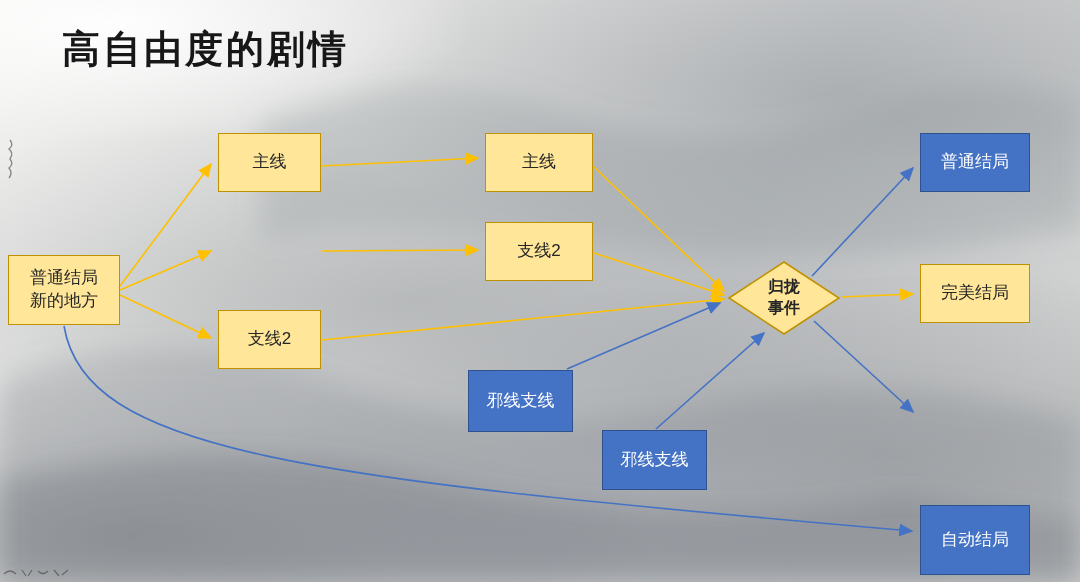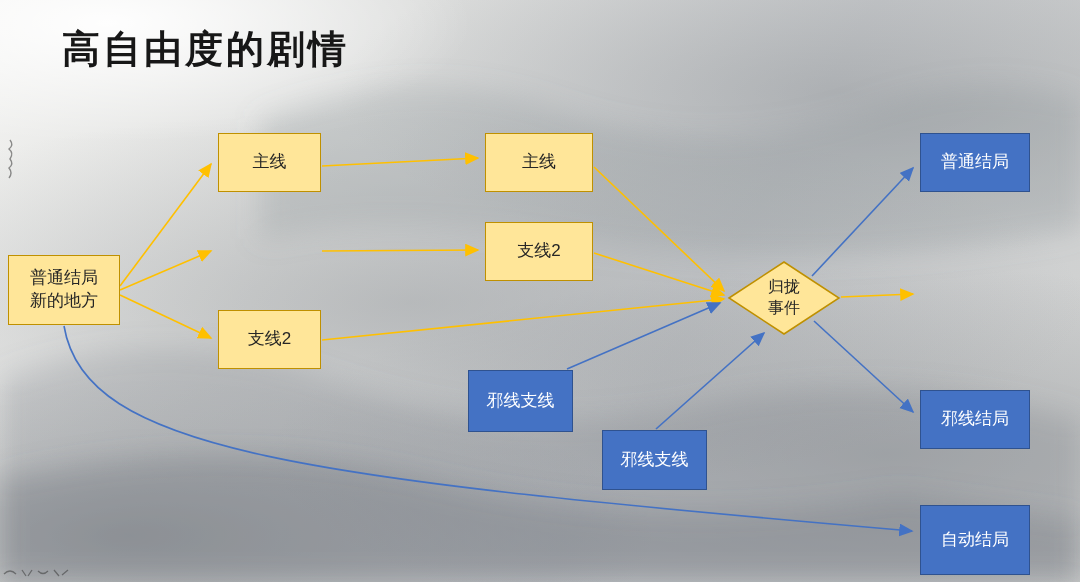--- a/index.html
+++ b/index.html
@@ -24,21 +24,21 @@
     position:absolute;z-index:2;display:flex;align-items:center;justify-content:center;
     text-align:center;font-size:17px;line-height:1.35;box-sizing:border-box;
   }
   .node span{white-space:pre-line;}
   .ybox{background:#FFE699;border:1.5px solid #BF9000;color:#262626;}
   .bbox{background:#4472C4;border:1.5px solid #2F528F;color:#ffffff;}
   .diamond-label{
     position:absolute;z-index:2;display:flex;align-items:center;justify-content:center;
     text-align:center;font-size:16px;line-height:1.3;color:#262626;
   }
-  .diamond-label span{white-space:pre-line;}
+  .diamond-label span{white-space:pre-line;font-weight:bold;}
   .seal{position:absolute;z-index:2;opacity:.55;}
 </style>
 </head>
 <body>
 
 <div class="slide">
 
   <svg class="bg-art" width="1080" height="582" viewBox="0 0 1080 582">
     <defs>
       <filter id="soft" x="-20%" y="-20%" width="140%" height="140%">
@@ -114,24 +114,24 @@
 
   <div class="diamond-label" style="left:752px;top:270px;width:64px;height:56px;">
     <span>归拢
 事件</span>
   </div>
 
   <div class="node bbox" style="left:920px;top:133px;width:110px;height:59px;">
     <span>普通结局</span>
   </div>
 
+  <div class="node ybox" style="left:920px;top:264px;width:110px;height:59px;">
+    <span>完美结局</span>
+  </div>
 
-  <div class="node bbox" style="left:920px;top:390px;width:110px;height:59px;">
-    <span>邪线结局</span>
-  </div>
 
   <div class="node bbox" style="left:920px;top:505px;width:110px;height:70px;">
     <span>自动结局</span>
   </div>
 
   <svg class="seal" style="left:4px;top:138px;" width="16" height="46">
     <path d="M6,2 q4,5 -1,9 q5,4 1,10 q4,5 -1,9 q4,5 0,10" stroke="#3a3a3a" stroke-width="1.4" fill="none"></path>
   </svg>
   <svg class="seal" style="left:2px;top:566px;" width="70" height="14">
     <path d="M2,8 q6,-6 12,0 M20,4 l4,6 M26,10 l4,-6 M36,5 q5,5 10,0 M52,4 l5,6 M60,9 l6,-5" stroke="#3a3a3a" stroke-width="1.3" fill="none"></path>

